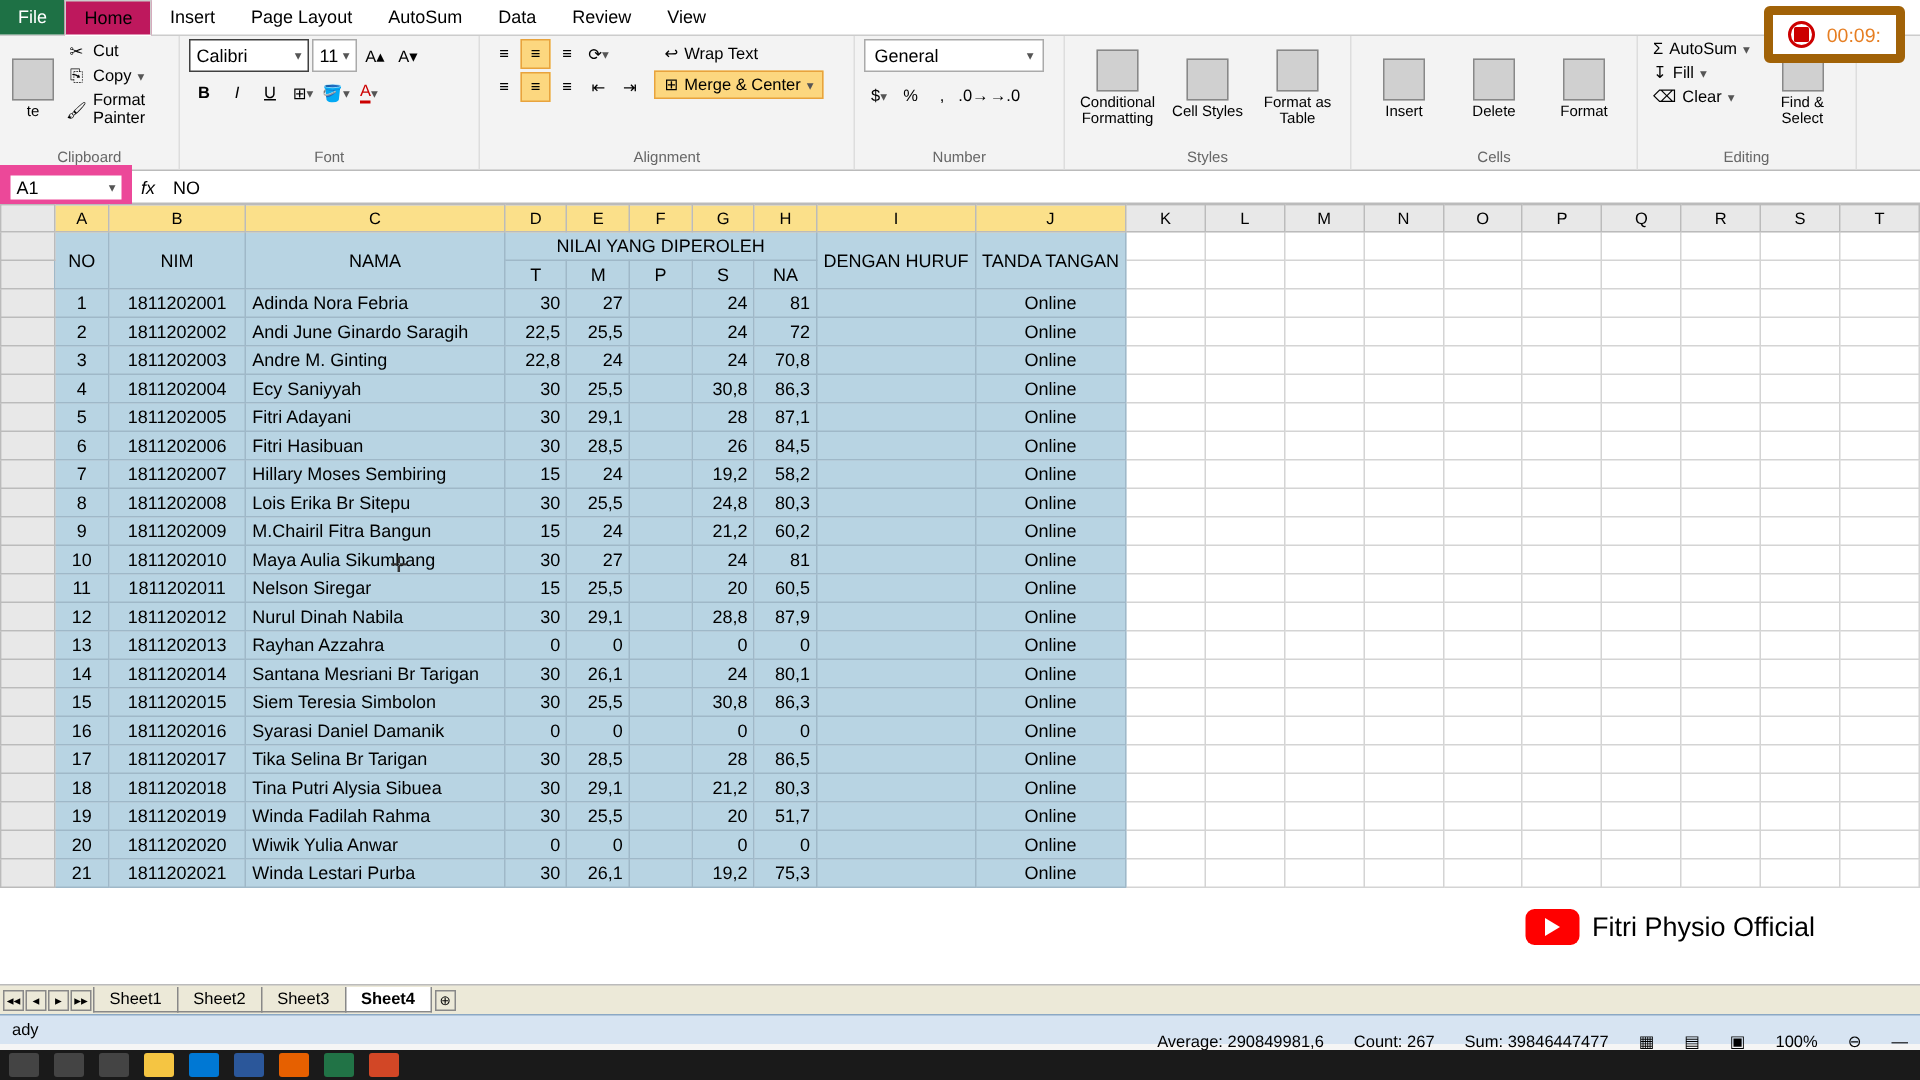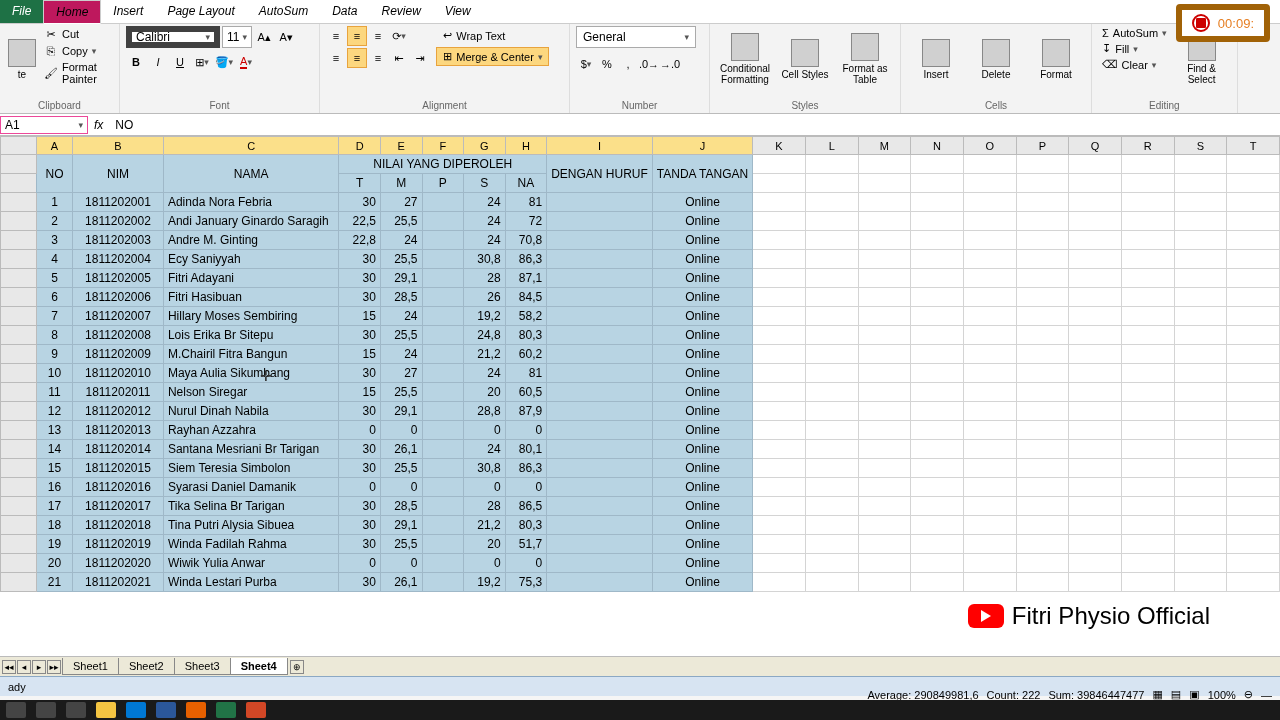--- a/index.html
+++ b/index.html
@@ -1,35 +1,35 @@
 <!DOCTYPE html>
 <html><head>
 <meta charset="utf-8">
 <style>
 * { margin: 0; padding: 0; box-sizing: border-box; font-family: 'Segoe UI', Tahoma, sans-serif; }
 body { background: #f5f5f5; width: 1280px; height: 720px; overflow: hidden; position: relative; }
 
 
-.tabs { display: flex; background: #fff; border-bottom: 1px solid #ccc; font-size: 12px; font-style: italic; }
+.tabs { display: flex; background: #fff; border-bottom: 1px solid #ccc; font-size: 12px; }
 .tab { padding: 4px 12px; cursor: pointer; }
 .tab.file { background: #1e7145; color: #fff; }
 .tab.active { background: #be185d; border: 1px solid #ccc; border-bottom: 1px solid #fff; margin-bottom: -1px; }
 
 
 .ribbon { display: flex; background: #f3f3f3; border-bottom: 1px solid #bbb; height: 90px; font-size: 11px; }
 .group { border-right: 1px solid #ddd; padding: 2px 6px; display: flex; flex-direction: column; justify-content: space-between; }
 .group-label { text-align: center; color: #666; font-size: 10px; padding-top: 2px; }
 .group-body { flex: 1; display: flex; align-items: flex-start; gap: 2px; }
 
 .clip { display: flex; flex-direction: column; gap: 1px; font-size: 11px; }
 .clip-item { display: flex; align-items: center; gap: 4px; padding: 1px 4px; cursor: pointer; }
 .mini-icon { width: 14px; height: 14px; display: inline-flex; align-items: center; justify-content: center; }
 
 .font-row { display: flex; align-items: center; gap: 2px; }
-.font-name { width: 94px; height: 22px; border: 6px solid #404040; background: #fff; font-size: 12px; padding: 0 4px; display: flex; align-items: center; justify-content: space-between; }
+.font-name { width: 80px; height: 22px; border: 1px solid #404040; background: #fff; font-size: 12px; padding: 0 4px; display: flex; align-items: center; justify-content: space-between; }
 .font-size { width: 30px; height: 22px; border: 1px solid #aaa; background: #fff; font-size: 12px; padding: 0 4px; display: flex; align-items: center; justify-content: space-between; }
 .btn-small { width: 20px; height: 20px; border: 1px solid transparent; display: flex; align-items: center; justify-content: center; cursor: pointer; }
 .btn-small.active { background: #fcd77f; border: 1px solid #e8a33d; }
 
 .align-col { display: flex; flex-direction: column; gap: 2px; }
 .align-row { display: flex; gap: 1px; }
 .wrap-merge { display: flex; flex-direction: column; gap: 2px; margin-left: 4px; }
 .wrap-btn { display: flex; align-items: center; gap: 4px; padding: 2px 6px; border: 1px solid transparent; cursor: pointer; font-size: 11px; }
 .merge-btn { display: flex; align-items: center; gap: 4px; padding: 2px 6px; background: #fcd77f; border: 1px solid #e8a33d; cursor: pointer; font-size: 11px; }
 
@@ -37,21 +37,21 @@
 .num-btns { display: flex; gap: 1px; margin-top: 2px; }
 
 .big-btn { display: flex; flex-direction: column; align-items: center; justify-content: center; width: 58px; height: 66px; cursor: pointer; font-size: 10px; text-align: center; line-height: 1.1; padding: 2px; }
 .big-btn .big-icon { width: 28px; height: 28px; margin-bottom: 2px; background: #d0d0d0; border: 1px solid #888; }
 
 .edit-col { display: flex; flex-direction: column; gap: 1px; font-size: 11px; }
 .edit-item { display: flex; align-items: center; gap: 4px; padding: 1px 4px; cursor: pointer; }
 
 
 .fbar { display: flex; align-items: center; background: #fff; border-bottom: 1px solid #bbb; height: 22px; font-size: 12px; }
-.name-box { width: 88px; border: 1px solid #ec4899; padding: 1px 4px; display: flex; justify-content: space-between; align-items: center; }
+.name-box { width: 88px; border: 7px solid #ec4899; padding: 1px 4px; display: flex; justify-content: space-between; align-items: center; }
 .fx { padding: 0 6px; font-style: italic; }
 .formula-input { flex: 1; padding: 0 6px; }
 
 
 .grid-wrap { position: relative; overflow: hidden; height: 520px; background: #fff; }
 .grid { border-collapse: collapse; font-size: 12px; }
 .grid th.colhdr { background: #e8e8e8; border: 1px solid #bbb; font-weight: normal; font-size: 11px; height: 18px; min-width: 36px; }
 .grid th.sel { background: #fbe08a; }
 .grid td.rowhdr { background: #e8e8e8; border: 1px solid #bbb; text-align: center; font-size: 11px; width: 24px; }
 .grid td { border: 1px solid #9fb8c8; height: 19px; padding: 0 4px; background: #b8d4e3; white-space: nowrap; }
@@ -71,28 +71,28 @@
 
 
 .sheet-tabs { display: flex; align-items: center; background: #ece9d8; border-top: 1px solid #bbb; height: 20px; font-size: 11px; }
 .nav-arrows { display: flex; padding: 0 2px; gap: 1px; }
 .nav-arrow { width: 14px; height: 14px; border: 1px solid #888; display: flex; align-items: center; justify-content: center; cursor: pointer; font-size: 9px; }
 .sheet-tab { padding: 2px 10px; background: #ece9d8; border: 1px solid #888; border-top: none; cursor: pointer; margin-left: -1px; }
 .sheet-tab.active { background: #fff; font-weight: bold; }
 
 
 .status { display: flex; justify-content: space-between; align-items: center; background: #d7e4f2; border-top: 1px solid #8ba8c4; height: 20px; font-size: 11px; padding: 0 8px; }
-.status-right { display: flex; gap: 8px; align-items: center; margin-top: 16px; }
+.status-right { display: flex; gap: 20px; align-items: center; margin-top: 16px; }
 
 
 .taskbar { position: absolute; bottom: 0; left: 0; right: 0; height: 20px; background: #1a1a1a; display: flex; align-items: center; gap: 10px; padding: 0 6px; }
 .tb-icon { width: 20px; height: 16px; background: #444; border-radius: 2px; }
 
 
-.wm { position: absolute; right: 70px; bottom: 90px; display: flex; align-items: center; gap: 8px; font-family: 'Brush Script MT', cursive; font-size: 24px; color: #000; }
+.wm { position: absolute; right: 70px; bottom: 90px; display: flex; align-items: center; gap: 8px; font-family: 'Brush Script MT', cursive; font-size: 18px; color: #000; }
 .wm .yt { width: 36px; height: 24px; background: #f00; border-radius: 6px; display: flex; align-items: center; justify-content: center; }
 .wm .yt::after { content: ''; border-left: 10px solid #fff; border-top: 6px solid transparent; border-bottom: 6px solid transparent; }
 
 
 .rec { position: absolute; top: 4px; right: 10px; display: flex; align-items: center; gap: 8px; background: #fff; border: 6px solid #a16207; border-radius: 4px; padding: 4px 10px; font-size: 13px; text-align: center; }
 .rec-dot { width: 18px; height: 18px; border: 2px solid #c00; border-radius: 50%; display: flex; align-items: center; justify-content: center; }
 .rec-dot::after { content: ''; width: 10px; height: 10px; background: #c00; border-radius: 1px; }
 .rec-time { color: #e67e22; }
 
 .dd { font-size: 9px; color: #555; }
@@ -383,21 +383,21 @@
           <td class="blank"></td>
           <td class="blank"></td>
           <td class="blank"></td>
           <td class="blank"></td>
           <td class="blank"></td>
         </tr>
         <tr>
           <td class="rowhdr"></td>
           <td class="ctr">2</td>
           <td class="ctr">1811202002</td>
-          <td>Andi January Ginardo Saragih</td>
+          <td>Andi June Ginardo Saragih</td>
           <td class="num">22,5</td>
           <td class="num">25,5</td>
           <td class="num"></td>
           <td class="num">24</td>
           <td class="num">72</td>
           <td></td>
           <td class="ctr">Online</td>
           <td class="blank"></td>
           <td class="blank"></td>
           <td class="blank"></td>
@@ -864,21 +864,21 @@
       <div class="sheet-tab">Sheet3</div>
       <div class="sheet-tab active">Sheet4</div>
     </div>
   <div class="nav-arrow" style="margin-left:2px">⊕</div>
 </div>
 
 <div class="status">
   <span>ady</span>
   <div class="status-right">
     <span>Average: 290849981,6</span>
-    <span>Count: 222</span>
+    <span>Count: 267</span>
     <span>Sum: 39846447477</span>
     <span>▦</span>
     <span>▤</span>
     <span>▣</span>
     <span>100%</span>
     <span>⊖</span>
     <span>—</span>
   </div>
 </div>
 

